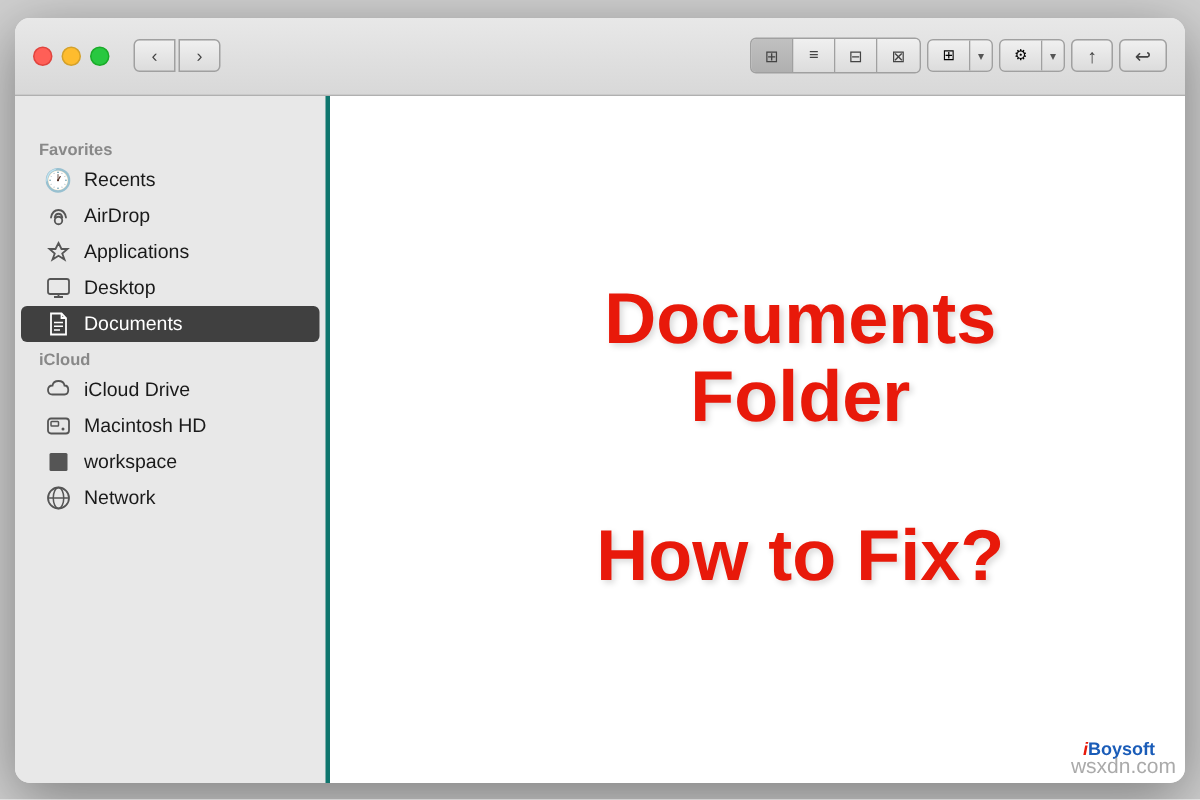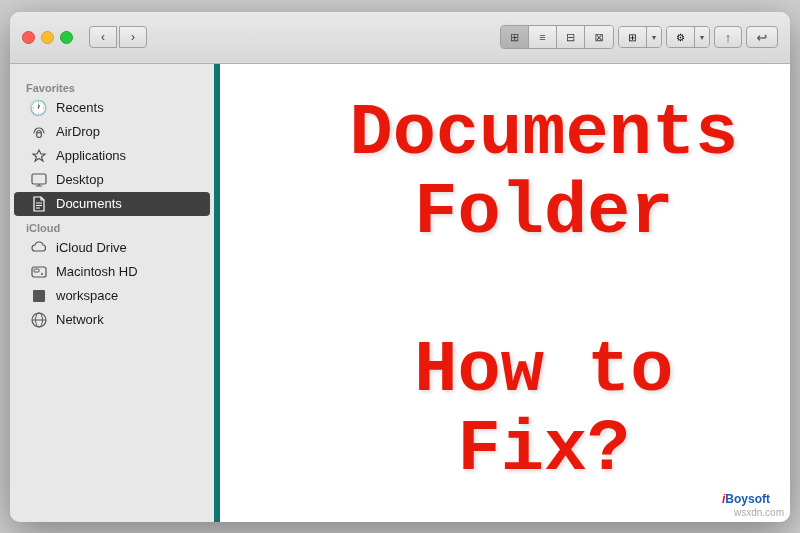--- a/index.html
+++ b/index.html
@@ -170,23 +170,23 @@
       display: flex;
       flex: 1;
       overflow: hidden;
     }
 
     
     .sidebar {
       width: 210px;
       min-width: 210px;
       background: #e8e8e8;
-      border-right: 6px solid #0f766e;
+      border-right: 3px solid #0f766e;
       overflow-y: auto;
-      padding: 12px 0;
+      padding: 24px 0;
     }
 
     .sidebar-section-header {
       font-size: 11px;
       font-weight: 700;
       color: #888;
       padding: 6px 16px 2px;
       text-transform: none;
       letter-spacing: 0;
     }
@@ -233,47 +233,47 @@
     .overlay-text {
       position: absolute;
       top: 50%;
       left: 50%;
       transform: translate(-40%, -50%);
       text-align: center;
       line-height: 1.15;
     }
 
     .overlay-title {
-      font-size: 72px;
+      font-size: 48px;
       font-weight: 900;
       color: #e8190a;
       text-shadow: 2px 2px 4px rgba(0,0,0,0.15);
       line-height: 1.1;
-      font-family: Liberation Mono, monospace;
+      font-family: Liberation Sans, sans-serif;
     }
 
     .iboysoft-logo {
       position: absolute;
       bottom: 16px;
       right: 20px;
       font-size: 12px;
       font-weight: 700;
       color: #1a5cb8;
     }
 
     .iboysoft-logo span.i-letter {
       font-style: italic;
       color: #e8190a;
     }
 
     .watermark {
       position: absolute;
       bottom: 4px;
       right: 6px;
-      font-size: 10px;
+      font-size: 14px;
       color: #aaa;
       text-align: right;
     }
 
     
     .sidebar::-webkit-scrollbar { width: 6px; }
     .sidebar::-webkit-scrollbar-track { background: transparent; }
     .sidebar::-webkit-scrollbar-thumb { background: #bbb; border-radius: 3px; }
   </style>
 </head>

